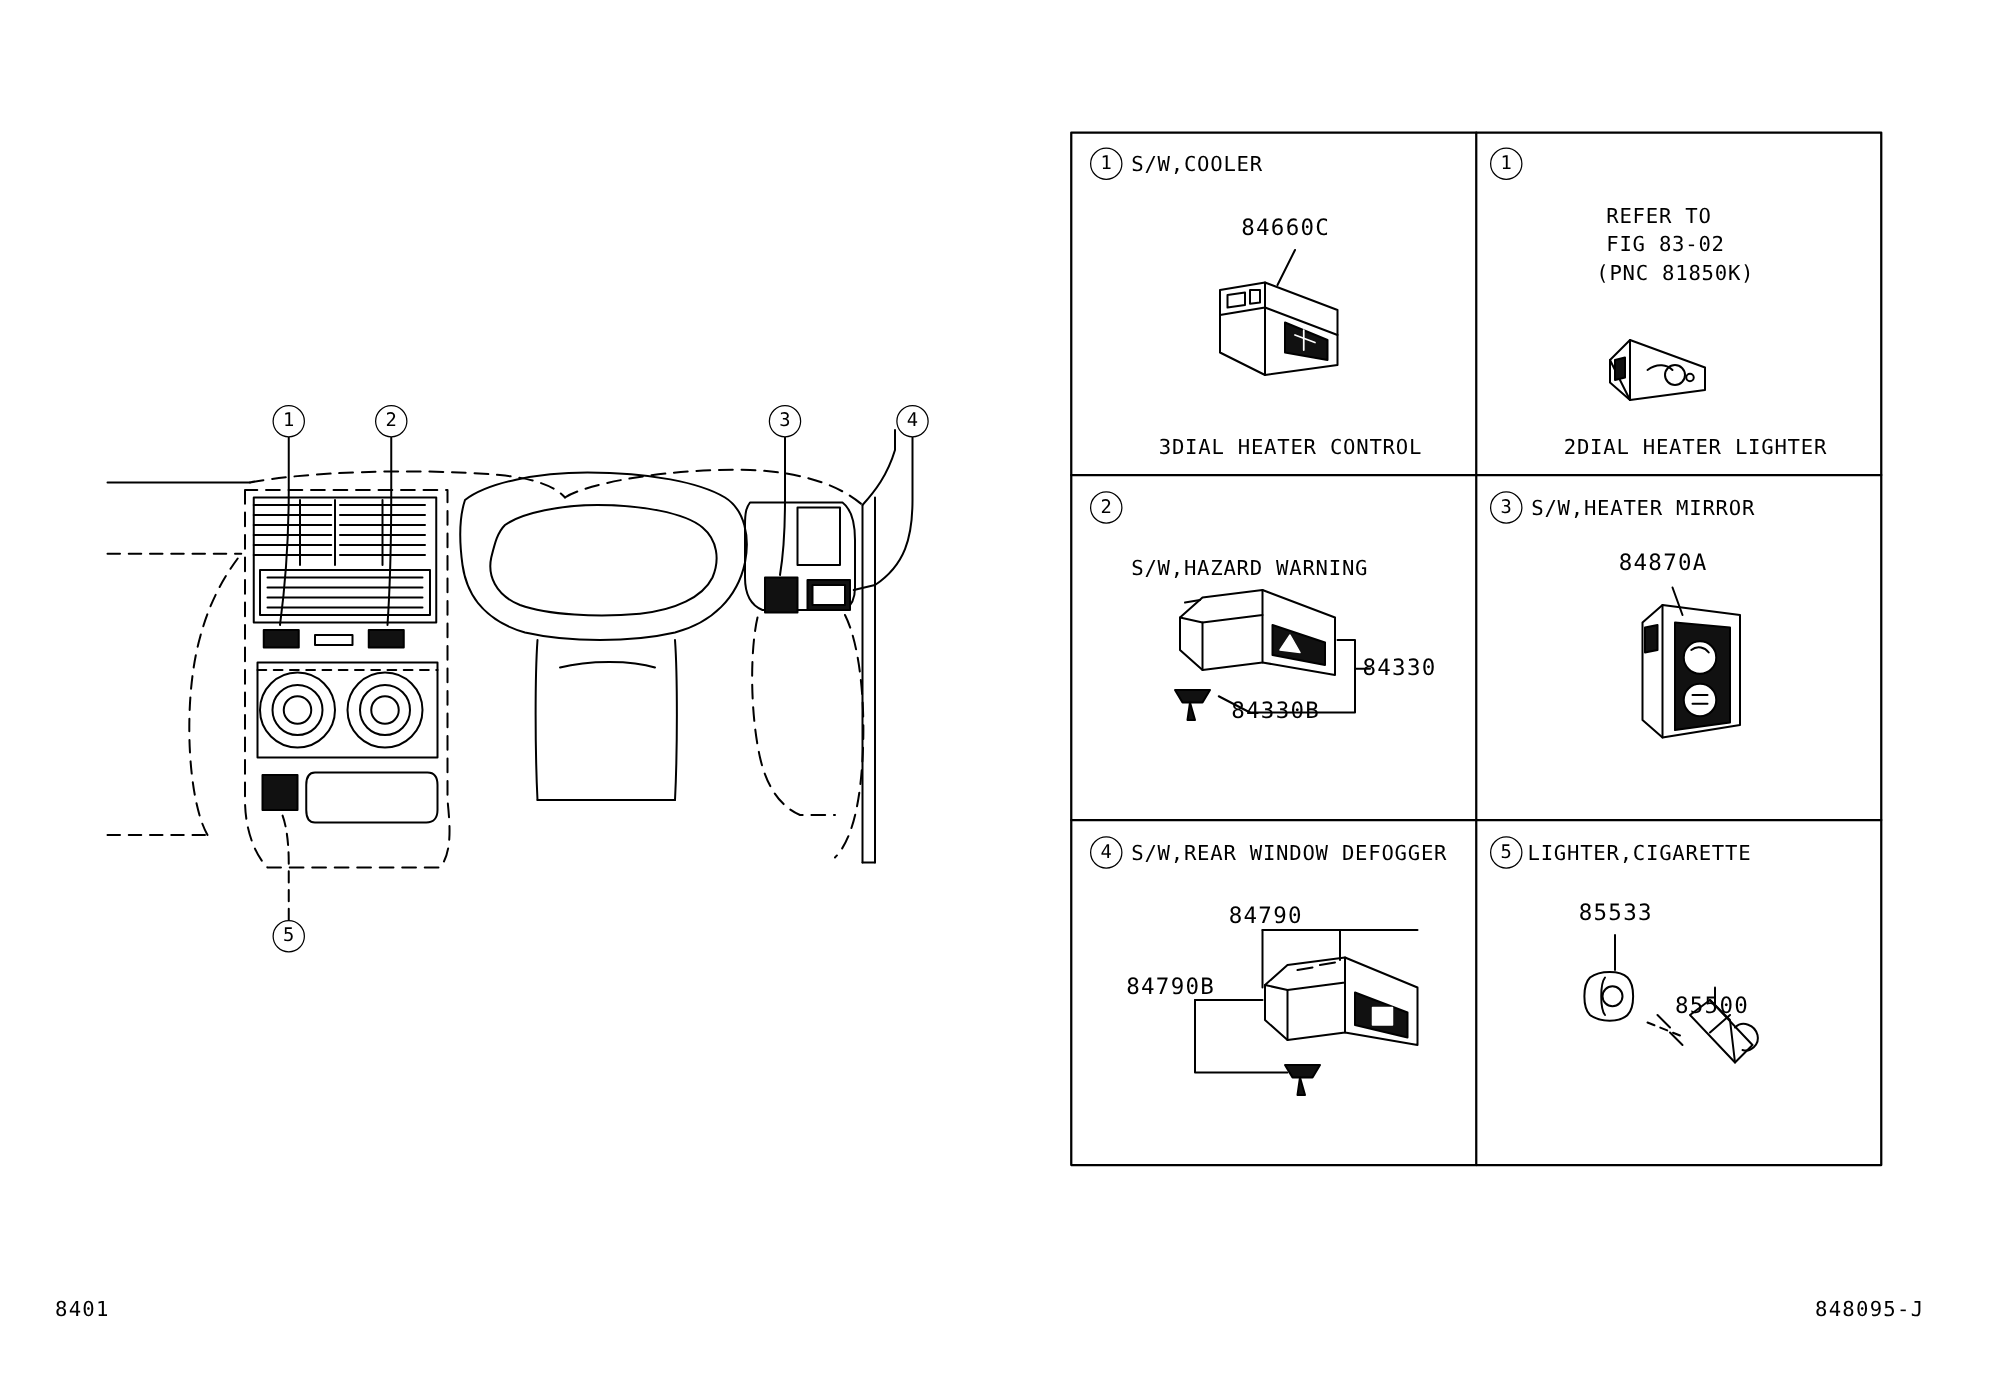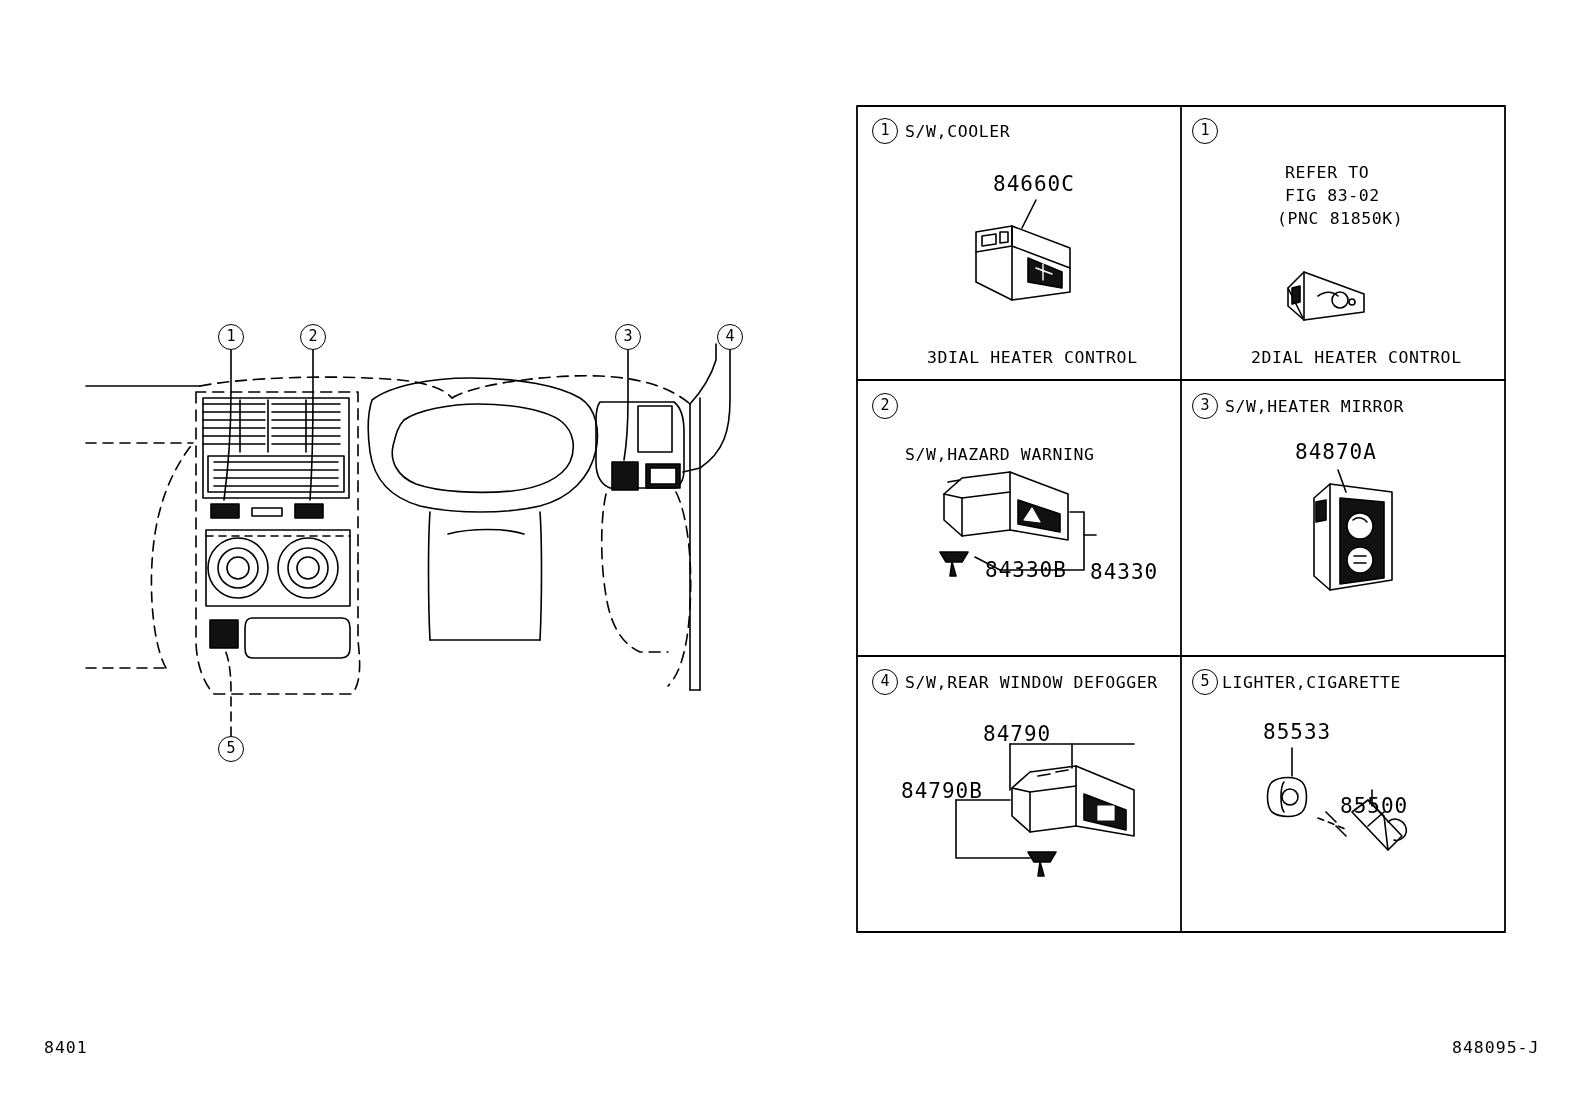--- a/index.html
+++ b/index.html
@@ -39,21 +39,21 @@
     text-align: center;
     background: #fff;
   }
   .cell-title {
     position: absolute;
     font-size: 16.5px;
     letter-spacing: 0.6px;
   }
   .part-no {
     position: absolute;
-    font-size: 21px;
+    font-size: 18px;
     letter-spacing: 1px;
   }
   .sub-label {
     position: absolute;
     font-size: 16.5px;
     letter-spacing: 0.6px;
   }
   .footer-left {
     position: absolute;
     left: 44px;
@@ -247,25 +247,25 @@
 
   <div class="callout-num" style="left:872px; top:118px;">1</div>
   <div class="cell-title" style="left:905px; top:122px;">S/W,COOLER</div>
   <div class="part-no" style="left:993px; top:172px;">84660C</div>
   <div class="sub-label" style="left:927px; top:348px;">3DIAL HEATER CONTROL</div>
 
   <div class="callout-num" style="left:1192px; top:118px;">1</div>
   <div class="sub-label" style="left:1285px; top:163px;">REFER TO</div>
   <div class="sub-label" style="left:1285px; top:186px;">FIG 83-02</div>
   <div class="sub-label" style="left:1277px; top:209px;">(PNC 81850K)</div>
-  <div class="sub-label" style="left:1251px; top:348px;">2DIAL HEATER CONTROL</div>
+  <div class="sub-label" style="left:1251px; top:348px;">2DIAL HEATER LIGHTER</div>
 
   <div class="callout-num" style="left:872px; top:393px;">2</div>
   <div class="cell-title" style="left:905px; top:397px;margin-top:48px;">S/W,HAZARD WARNING</div>
-  <div class="part-no" style="left:1090px; top:524px;margin-top:36px;">84330</div>
+  <div class="part-no" style="left:1090px; top:524px;">84330</div>
   <div class="part-no" style="left:985px; top:558px;">84330B</div>
 
   <div class="callout-num" style="left:1192px; top:393px;">3</div>
   <div class="cell-title" style="left:1225px; top:397px;">S/W,HEATER MIRROR</div>
   <div class="part-no" style="left:1295px; top:440px;">84870A</div>
 
   <div class="callout-num" style="left:872px; top:669px;">4</div>
   <div class="cell-title" style="left:905px; top:673px;">S/W,REAR WINDOW DEFOGGER</div>
   <div class="part-no" style="left:983px; top:722px;">84790</div>
   <div class="part-no" style="left:901px; top:779px;">84790B</div>

